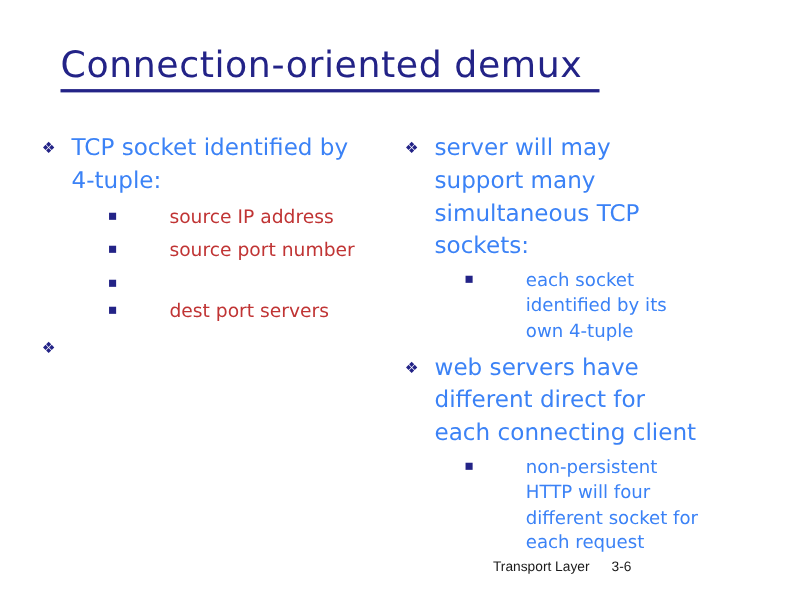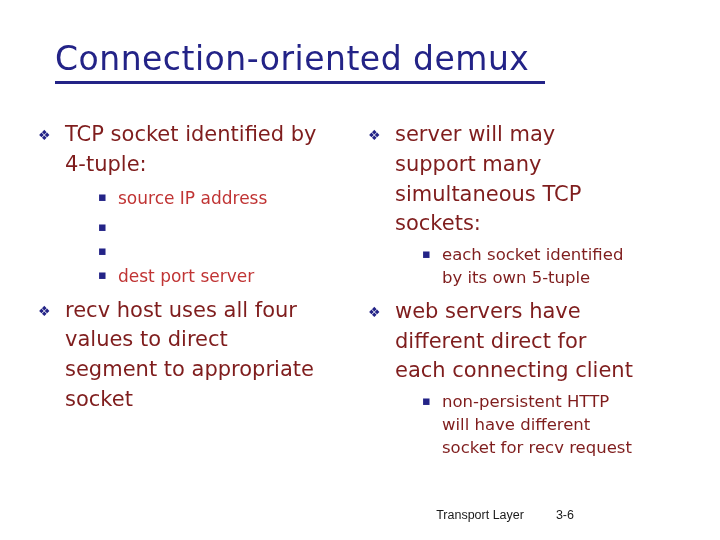--- a/index.html
+++ b/index.html
@@ -15,32 +15,32 @@
   }
   .columns{position:absolute;left:38px;top:120px;right:8px;display:flex;}
   .col{box-sizing:border-box;}
   .col.left{width:330px;flex:none;}
   .col.right{flex:1;}
   .item{display:flex;align-items:flex-start;}
   .item.main{margin-bottom:5px;}
   .marker{flex:none;color:#232387;}
   .item.main .marker{width:27px;font-size:14px;padding-top:7px;}
   .item.sub .marker{width:20px;font-size:13px;padding-top:2px;}
-  .text{color:#7f1d1d;}
+  .text{color:#3b82f6;}
   .item.main .text{font-size:21px;line-height:1.42;}
   .col.left  .item.main .text{max-width:258px;}
   .col.right .item.main .text{max-width:272px;}
   .col.left  .item.sub{margin:7px 0 7px 60px;}
   .col.right .item.sub{margin:5px 0 7px 54px;}
-  .item.sub .text{font-size:16.5px;line-height:1.38;}
+  .item.sub .text{font-size:16.5px;line-height:1.38;margin-left:36px;}
   .col.left .item.sub .text{font-size:17px;white-space:nowrap;}
   .col.right .item.sub .text{max-width:224px;}
   .text.red{color:#c03434;}
   .footer{
-    position:absolute;right:70px;bottom:18px;display:flex;gap:32px;
+    position:absolute;right:70px;bottom:18px;display:flex;gap:20px;
     font-family:"Liberation Sans",sans-serif;font-size:12.5px;color:#1a1a1a;
   }
 </style>
 </head>
 <body>
 
 <div class="slide">
 
   <div class="title-wrap">
     <span class="title">Connection-oriented demux</span>
@@ -51,49 +51,49 @@
         <div class="item main">
           <span class="marker">❖</span>
           <span class="text">TCP socket identified by 4-tuple:</span>
         </div>
         <div class="item sub">
           <span class="marker">▪</span>
           <span class="text red">source IP address</span>
         </div>
         <div class="item sub">
           <span class="marker">▪</span>
+          <span class="text red">source port number</span>
         </div>
         <div class="item sub">
           <span class="marker">▪</span>
         </div>
         <div class="item sub">
           <span class="marker">▪</span>
-          <span class="text red">dest port server</span>
+          <span class="text red">dest port servers</span>
         </div>
         <div class="item main">
           <span class="marker">❖</span>
-          <span class="text">recv host uses all four values to direct segment to appropriate socket</span>
         </div>
       </div>
     <div class="col right" id="col-right">
         <div class="item main">
           <span class="marker">❖</span>
           <span class="text">server will may support many simultaneous TCP sockets:</span>
         </div>
         <div class="item sub">
           <span class="marker">▪</span>
-          <span class="text">each socket identified by its own 5-tuple</span>
+          <span class="text">each socket identified by its own 4-tuple</span>
         </div>
         <div class="item main">
           <span class="marker">❖</span>
           <span class="text">web servers have different direct for each connecting client</span>
         </div>
         <div class="item sub">
           <span class="marker">▪</span>
-          <span class="text">non-persistent HTTP will have different socket for recv request</span>
+          <span class="text">non-persistent HTTP will four different socket for each request</span>
         </div>
       </div>
   </div>
 
   <div class="footer">
     <span>Transport Layer</span>
     <span>3-6</span>
   </div>
 
 </div>

